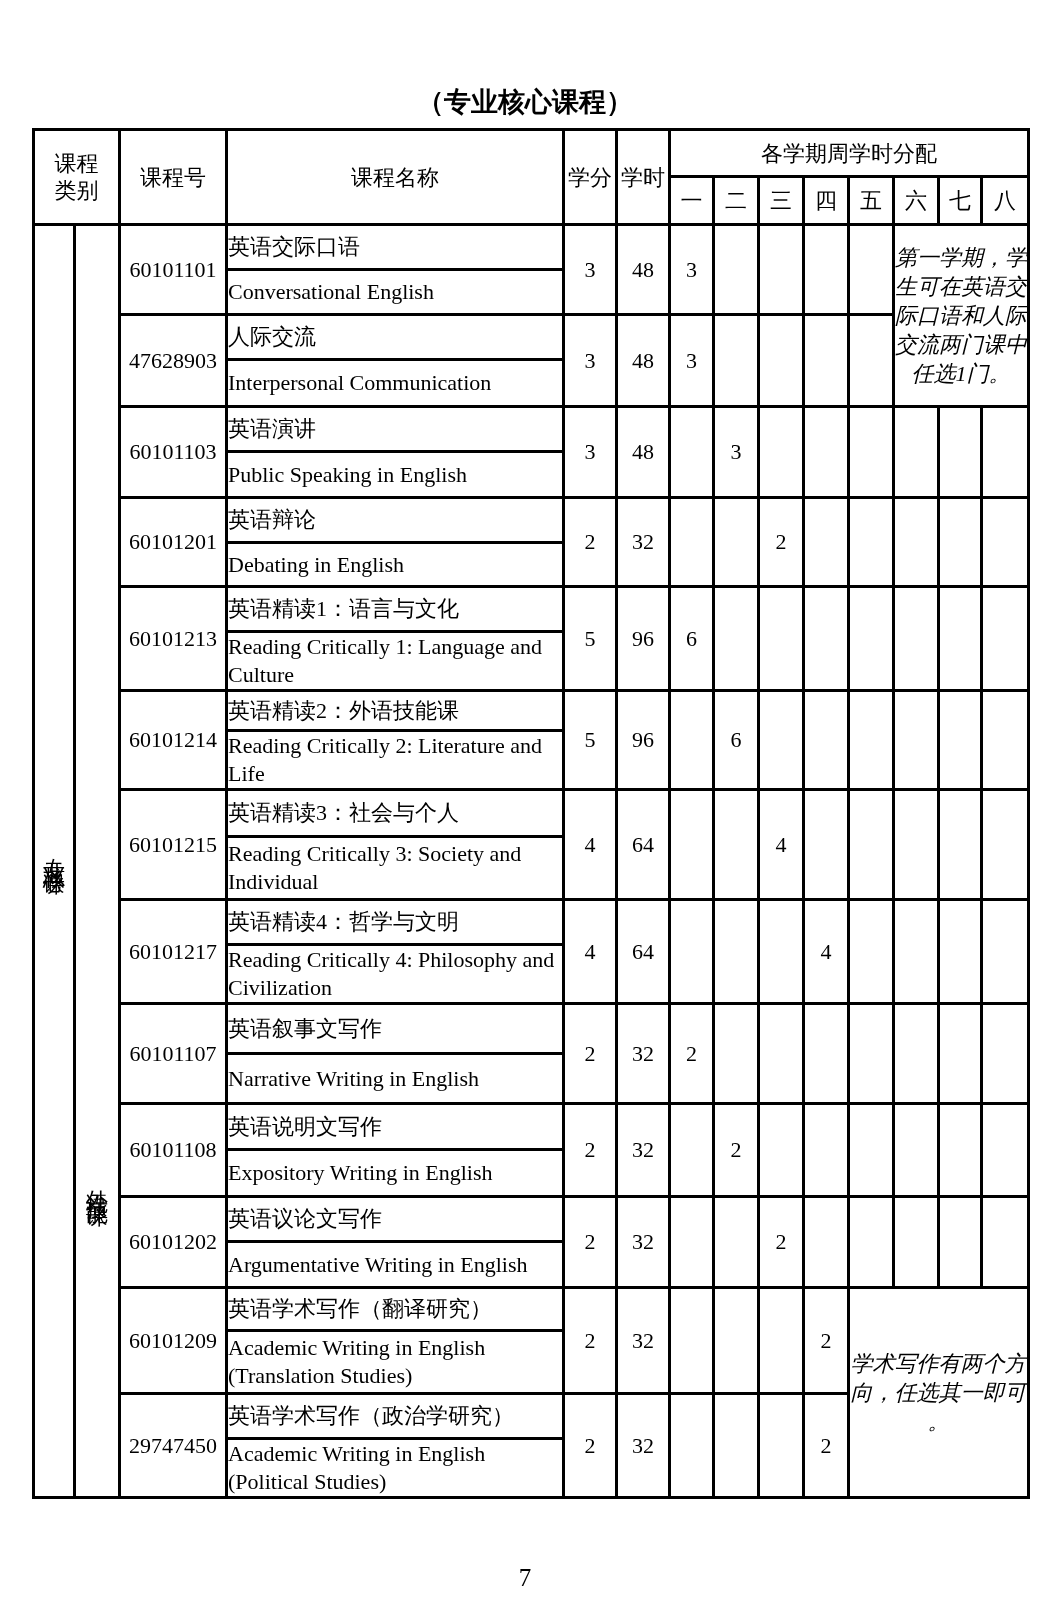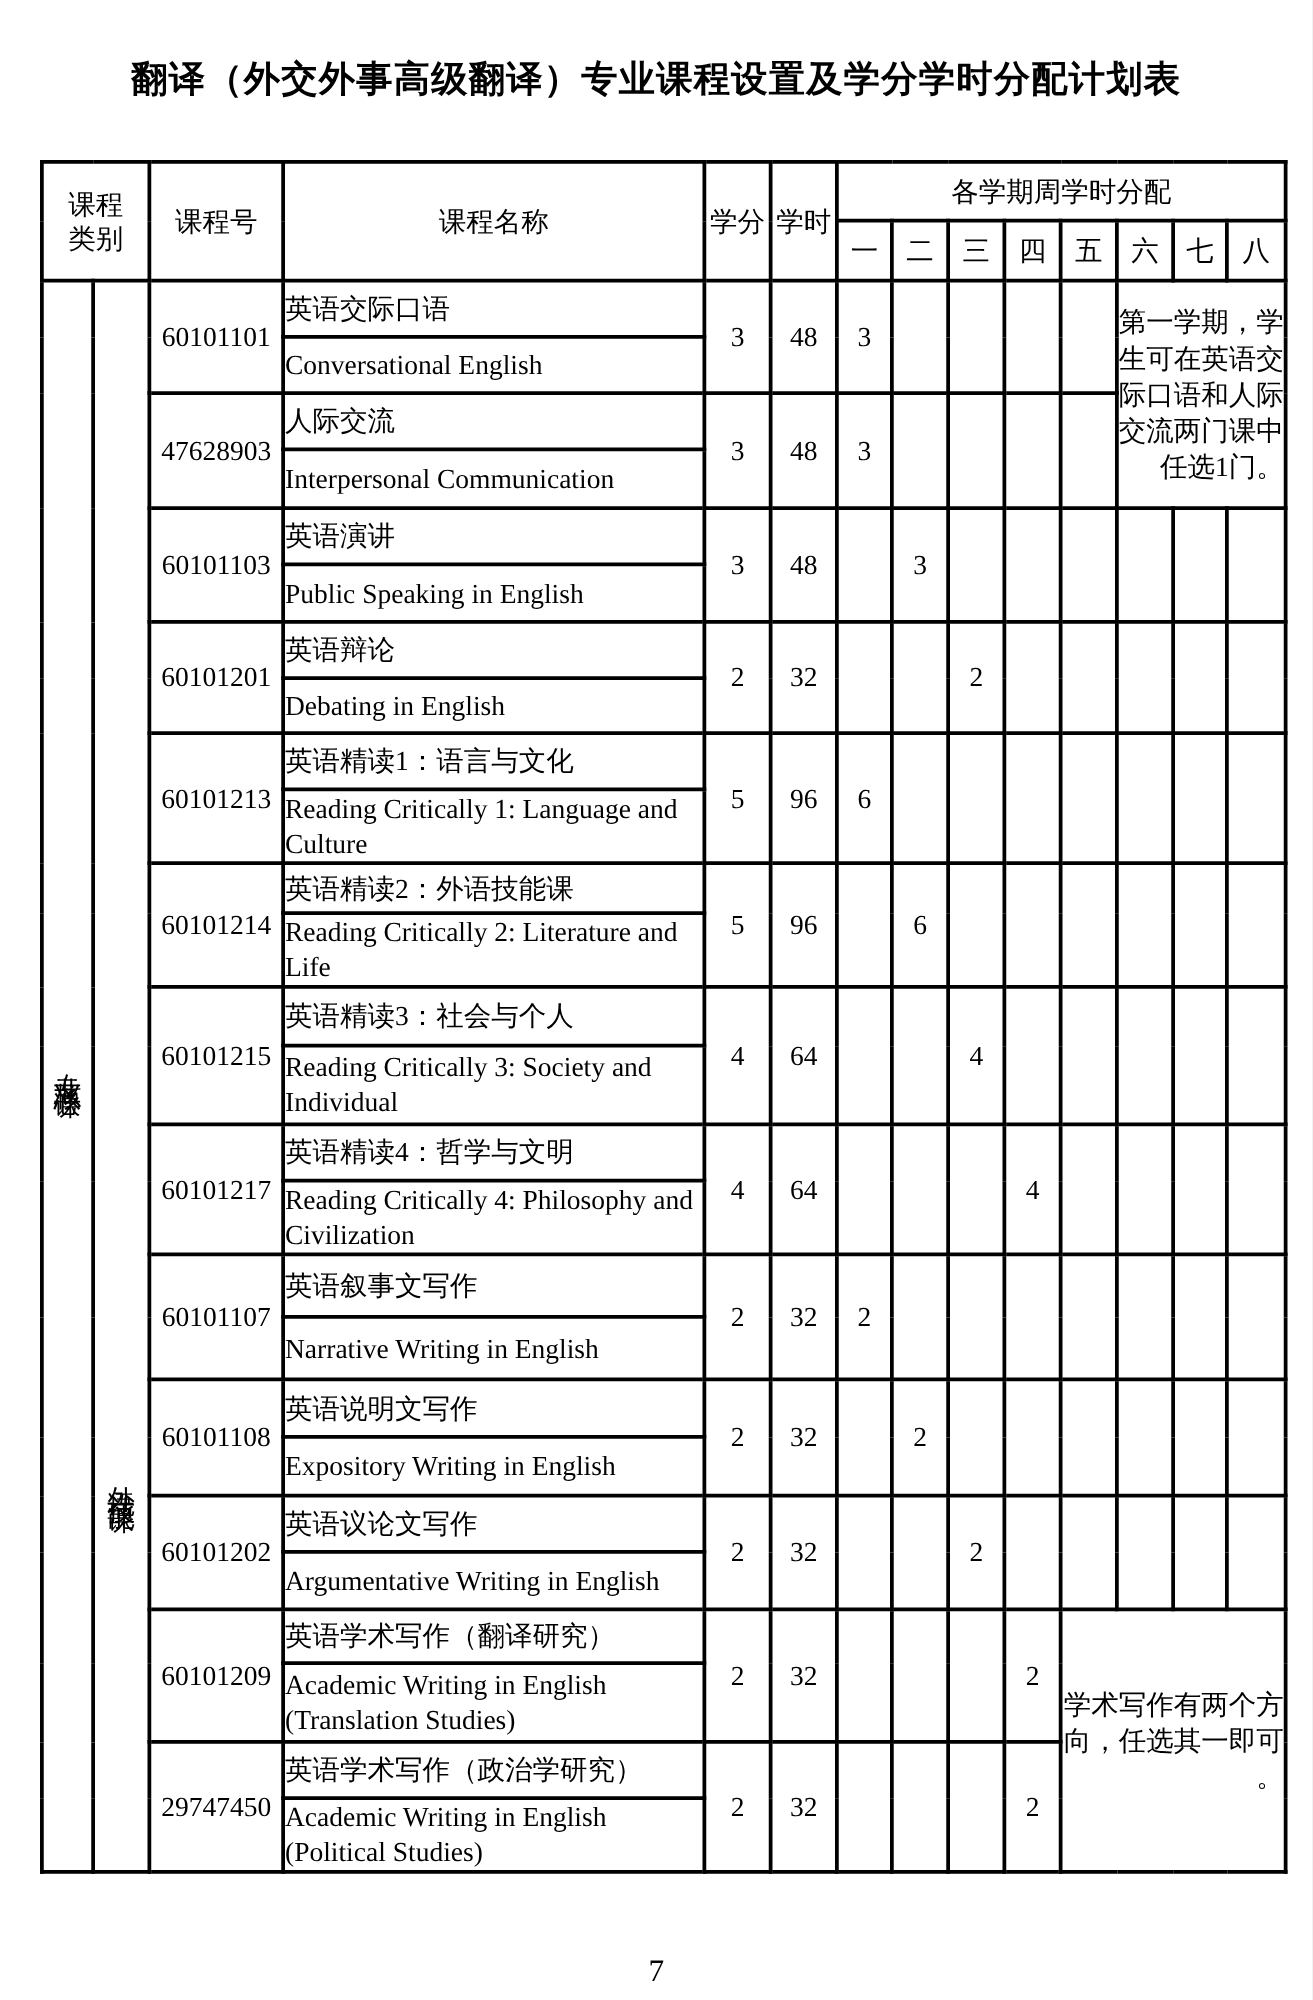--- a/index.html
+++ b/index.html
@@ -10,34 +10,34 @@
   .title2{top:84px;font-size:27px;}
   table.plan{position:absolute;left:32px;top:128px;width:995px;border-collapse:collapse;
              table-layout:fixed;border:3px solid #000;}
   table.plan th, table.plan td{border:3px solid #000;padding:0;font-size:22px;font-weight:normal;
              vertical-align:middle;overflow:hidden;}
   th.hdr{text-align:center;line-height:27px;}
   .hdr-cat-inner{display:inline-block;width:48px;text-align:center;}
   td.num{text-align:center;}
   td.zh-name{text-align:left;padding:0 4px 0 8px;line-height:26px;}
   td.en-name{text-align:left;padding:0 4px 0 8px;line-height:28px;white-space:pre-line;}
-  td.note-cell{font-size:20px;line-height:29px;text-align:right;padding:2px 2px 2px 5px;
-             word-break:break-all;line-break:anywhere;vertical-align:middle;}
+  td.note-cell{font-size:20px;line-height:29px;text-align:center;padding:2px 2px 2px 5px;
+             word-break:break-all;line-break:anywhere;vertical-align:middle;font-style:italic;}
   td.cat-cell{position:relative;}
   .vlabel{position:absolute;left:50%;transform:translateX(-50%);writing-mode:vertical-rl;
           text-orientation:upright;letter-spacing:4px;font-size:22px;white-space:nowrap;}
   .vlabel-a{top:614px;}
   .vlabel-b{top:946px;}
   .page-number{position:absolute;left:0;width:1050px;top:1564px;text-align:center;font-size:25px;}
 </style>
 </head>
 <body>
 
 <div class="page">
-  <div class="title title1">翻译（外交外事高级翻译）专业课程设置及学分学时分配计划表</div>
+  <div class="title title2">（专业核心课程）</div>
 
   <table class="plan">
     <colgroup>
       <col style="width:41px">
         <col style="width:45px">
         <col style="width:107px">
       <col style="width:337px">
         <col style="width:53px">
         <col style="width:53px">
       <col style="width:44px">

